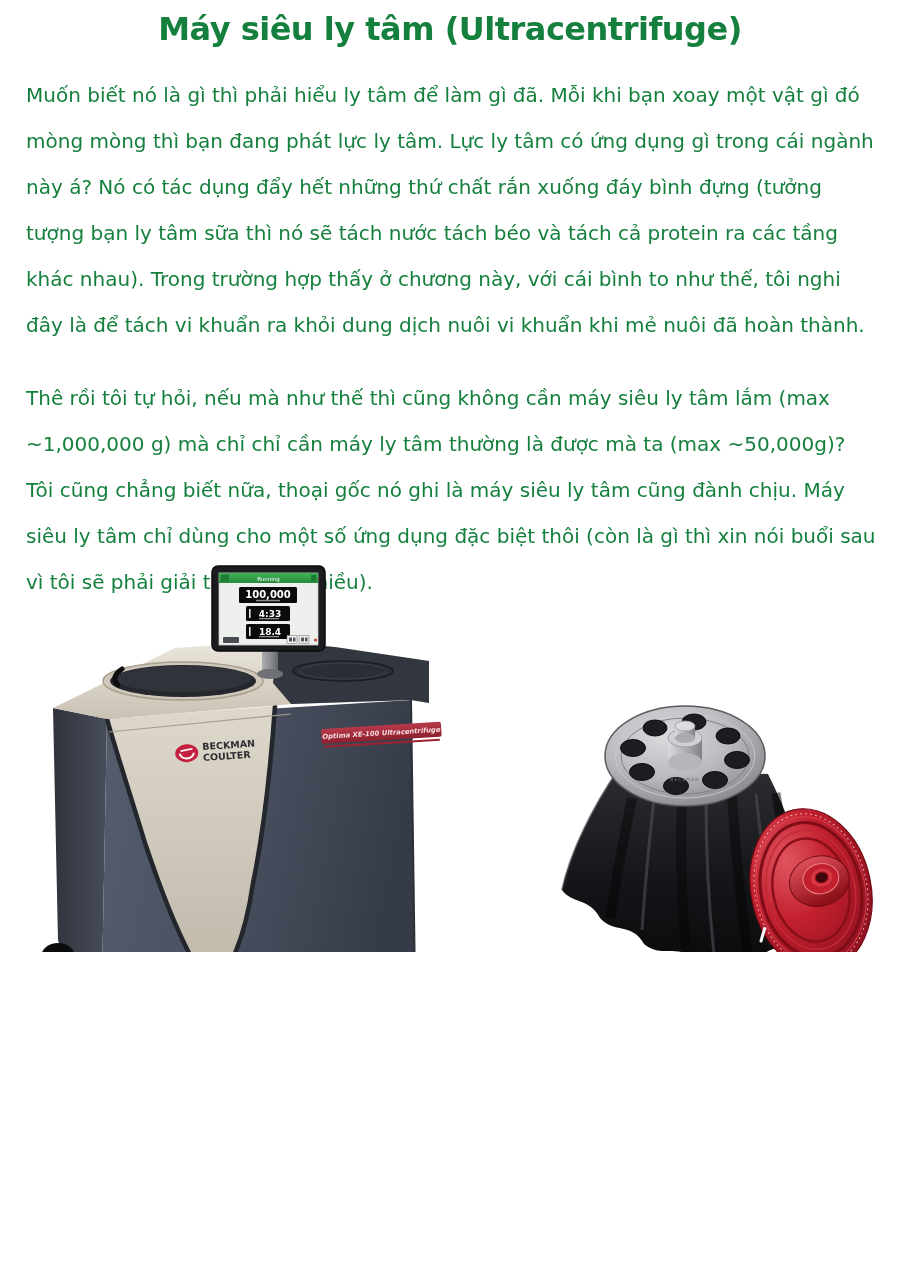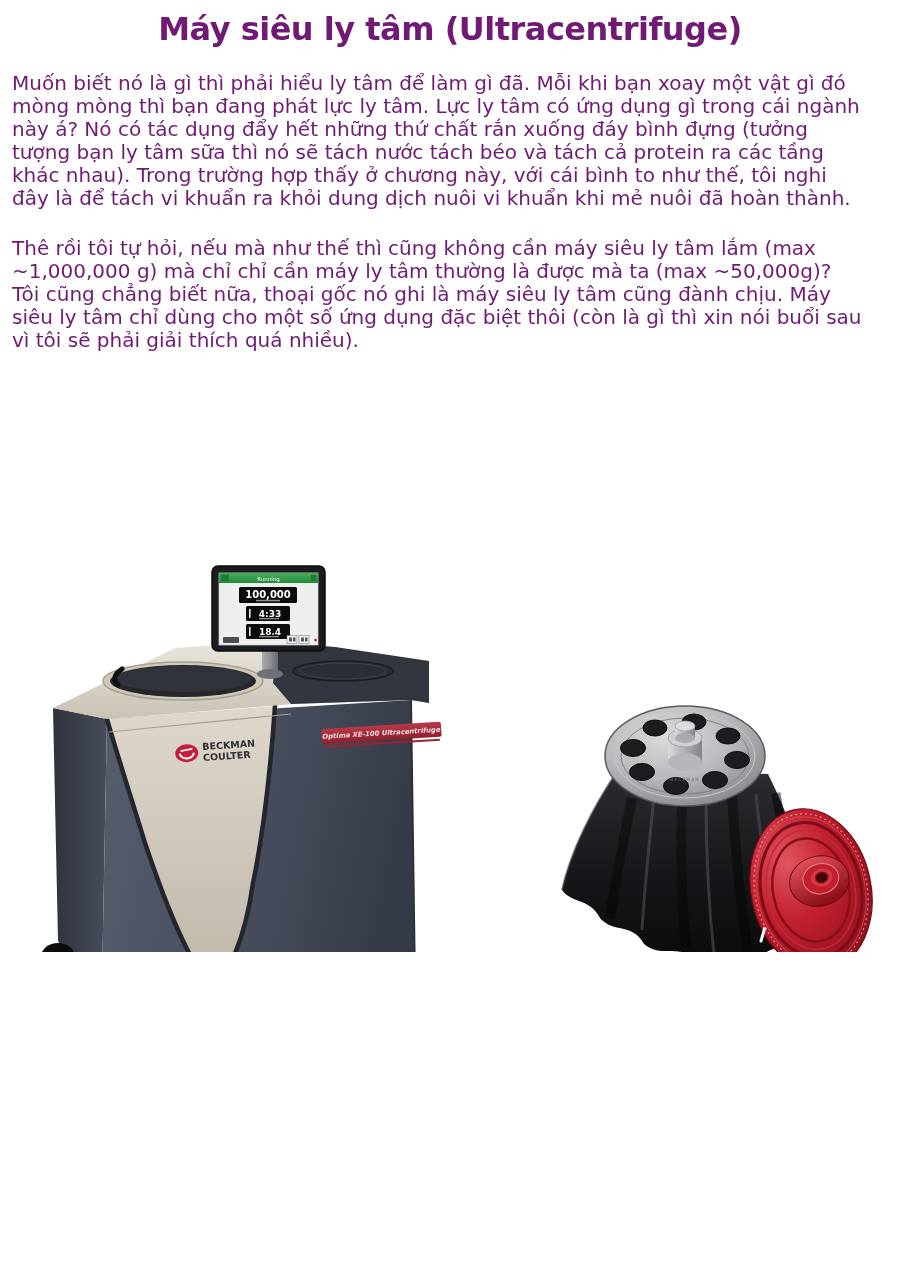--- a/index.html
+++ b/index.html
@@ -1,21 +1,21 @@
 <!DOCTYPE html>
 <html><head>
 <meta charset="utf-8">
 <style>
   html,body{margin:0;padding:0;background:#ffffff;}
   #page{position:relative;width:900px;height:952px;background:#ffffff;overflow:hidden;
-        font-family:"DejaVu Sans",sans-serif;color:#701a75;}
+        font-family:"DejaVu Sans",sans-serif;color:#15803d;}
   .title{position:absolute;top:10px;left:0;width:900px;text-align:center;
          font-size:32px;font-weight:600;letter-spacing:-0.5px;}
-  .bodytext{position:absolute;top:72px;left:12px;width:850px;font-size:20px;
-            line-height:23px;}
+  .bodytext{position:absolute;top:72px;left:26px;width:850px;font-size:20px;
+            line-height:46px;}
   .bodytext p{margin:0 0 27px 0;white-space:pre-line;}
   .caption{position:absolute;font-size:23px;line-height:33px;text-align:center;
            white-space:pre-line;}
   #rotor-caption{left:555px;top:1022px;width:330px;}
   #machine-caption{left:42px;top:1200px;width:350px;}
   .figure{position:absolute;}
   #machine-figure{left:25px;top:563px;width:450px;height:575px;}
   #rotor-figure{left:548px;top:678px;width:340px;height:320px;}
   svg{display:block;}
 </style>

